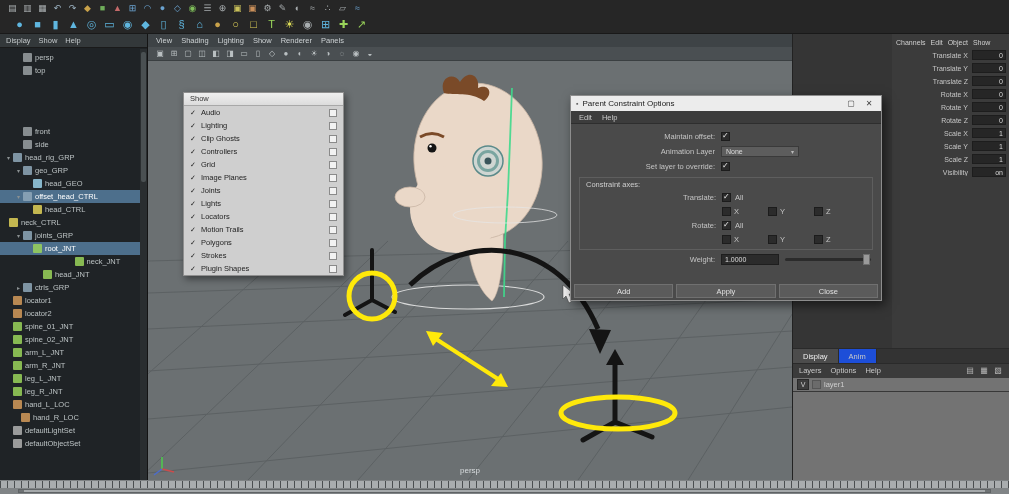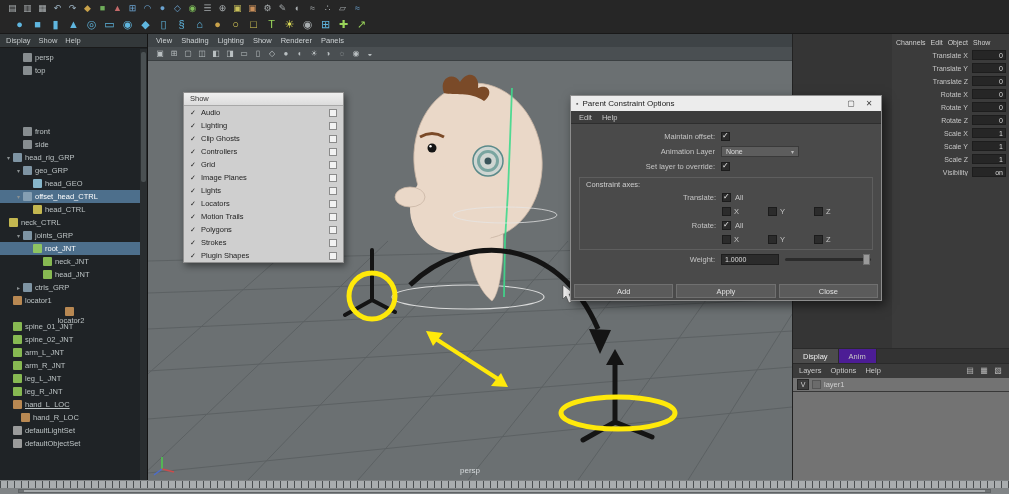--- a/index.html
+++ b/index.html
@@ -69,21 +69,21 @@
 
   
   .rightdock{position:absolute;left:792px;top:34px;width:217px;height:446px;background:#353535;border-left:1px solid #222;z-index:1}
   .channelbox{position:absolute;right:0;top:0;width:117px;height:314px;background:#3b3b3b;padding:2px 3px 0 4px}
   .cb-menus{display:flex;gap:5px;font-size:7px;color:#cfcfcf;height:12px;align-items:center}
   .cb-row{display:flex;align-items:center;height:12px;font-size:7px;margin-top:1px}
   .cb-name{flex:1;text-align:right;padding-right:4px;color:#c6c6c6;white-space:nowrap;overflow:hidden}
   .cb-val{width:34px;background:#262626;border:1px solid #1d1d1d;color:#d8d8d8;height:10px;display:flex;align-items:center;justify-content:flex-end;padding:0 2px;flex:none}
   .layereditor{position:absolute;left:0;bottom:0;width:217px;height:132px;background:#3b3b3b;border-top:1px solid #2a2a2a}
   .le-tabs{height:15px;display:flex;background:#333;border-bottom:1px solid #2a2a2a}
-  .le-tab{padding:0 10px;font-size:7.5px;color:#c9c9c9;display:flex;align-items:center;background:#4c1d95;border-right:1px solid #2a2a2a;cursor:default}
+  .le-tab{padding:0 10px;font-size:7.5px;color:#c9c9c9;display:flex;align-items:center;background:#1d4ed8;border-right:1px solid #2a2a2a;cursor:default}
   .le-tab.active{background:#4c4c4c;color:#eee}
   .le-menus-row{height:13px;display:flex;align-items:center;padding:0 6px;font-size:7.5px;color:#c9c9c9;gap:9px}
   .le-icons{margin-left:auto;display:flex;gap:2px}
   .le-icons .icon{font-size:8px;color:#b9b9b9;width:12px;text-align:center}
   .le-list{position:absolute;left:0;right:0;top:29px;bottom:0;background:#737373}
   .le-row{height:14px;display:flex;align-items:center;gap:3px;padding:0 4px;border-bottom:1px solid #383838;font-size:7.5px;color:#cfcfcf}
   .le-vis{width:12px;height:11px;background:#3d3d3d;border:1px solid #2a2a2a;font-size:7px;display:flex;align-items:center;justify-content:center}
   .le-swatch{width:9px;height:9px;background:#6b6b6b;border:1px solid #555}
 
   
@@ -210,41 +210,41 @@
         <div class="ol-row" style="padding-left: 14px;">
           <span class="ol-arrow">▾</span>
           <span class="ol-ico" style="background: rgb(143, 168, 186);"></span>
           <span>joints_GRP</span>
         </div>
         <div class="ol-row sel" style="padding-left: 24px;">
           <span class="ol-arrow"></span>
           <span class="ol-ico" style="background: rgb(154, 212, 90);"></span>
           <span>root_JNT</span>
         </div>
-        <div class="ol-row" style="padding-left: 34px;">
+        <div class="ol-row" style="padding-left: 48px; justify-content: center;">
           <span class="ol-arrow"></span>
           <span class="ol-ico" style="background: rgb(154, 212, 90);"></span>
           <span>neck_JNT</span>
         </div>
         <div class="ol-row" style="padding-left: 34px;">
           <span class="ol-arrow"></span>
           <span class="ol-ico" style="background: rgb(154, 212, 90);"></span>
           <span>head_JNT</span>
         </div>
         <div class="ol-row" style="padding-left: 14px;">
           <span class="ol-arrow">▸</span>
           <span class="ol-ico" style="background: rgb(143, 168, 186);"></span>
           <span>ctrls_GRP</span>
         </div>
         <div class="ol-row" style="padding-left: 4px;">
           <span class="ol-arrow"></span>
           <span class="ol-ico" style="background: rgb(212, 154, 90);"></span>
           <span>locator1</span>
         </div>
-        <div class="ol-row" style="padding-left: 4px; flex-direction: column;">
+        <div class="ol-row" style="padding-left: 4px;">
           <span class="ol-arrow"></span>
           <span class="ol-ico" style="background: rgb(212, 154, 90);"></span>
           <span>locator2</span>
         </div>
         <div class="ol-row" style="padding-left: 4px;">
           <span class="ol-arrow"></span>
           <span class="ol-ico" style="background: rgb(154, 212, 90);"></span>
           <span>spine_01_JNT</span>
         </div>
         <div class="ol-row" style="padding-left: 4px;">
@@ -265,21 +265,21 @@
         <div class="ol-row" style="padding-left: 4px;">
           <span class="ol-arrow"></span>
           <span class="ol-ico" style="background: rgb(154, 212, 90);"></span>
           <span>leg_L_JNT</span>
         </div>
         <div class="ol-row" style="padding-left: 4px;">
           <span class="ol-arrow"></span>
           <span class="ol-ico" style="background: rgb(154, 212, 90);"></span>
           <span>leg_R_JNT</span>
         </div>
-        <div class="ol-row" style="padding-left: 4px; text-decoration: underline;">
+        <div class="ol-row" style="padding-left: 4px;">
           <span class="ol-arrow"></span>
           <span class="ol-ico" style="background: rgb(212, 154, 90);"></span>
           <span>hand_L_LOC</span>
         </div>
         <div class="ol-row" style="padding-left: 12px;">
           <span class="ol-arrow"></span>
           <span class="ol-ico" style="background: rgb(212, 154, 90);"></span>
           <span>hand_R_LOC</span>
         </div>
         <div class="ol-row" style="padding-left: 4px;">
@@ -418,20 +418,25 @@
           <span class="popup-label">Grid</span>
           <span class="popup-box"></span>
         </div>
         <div class="popup-row">
           <span class="popup-check">✓</span>
           <span class="popup-label">Image Planes</span>
           <span class="popup-box"></span>
         </div>
         <div class="popup-row">
           <span class="popup-check">✓</span>
+          <span class="popup-label">Joints</span>
+          <span class="popup-box"></span>
+        </div>
+        <div class="popup-row">
+          <span class="popup-check">✓</span>
           <span class="popup-label">Lights</span>
           <span class="popup-box"></span>
         </div>
         <div class="popup-row">
           <span class="popup-check">✓</span>
           <span class="popup-label">Locators</span>
           <span class="popup-box"></span>
         </div>
         <div class="popup-row">
           <span class="popup-check">✓</span>

